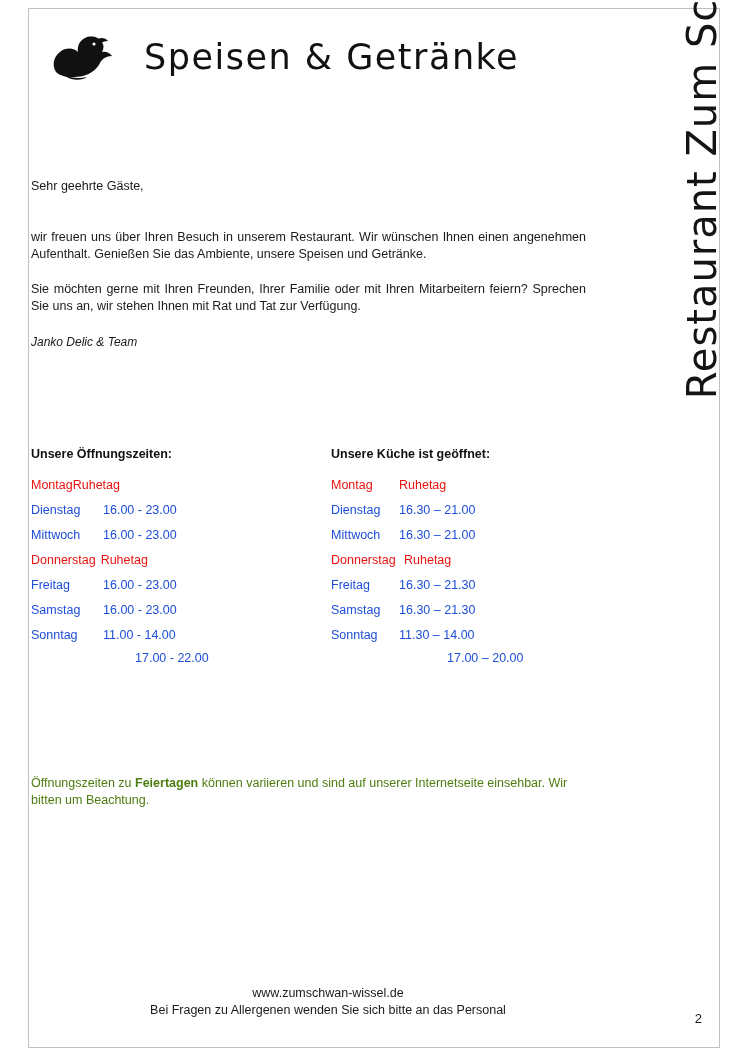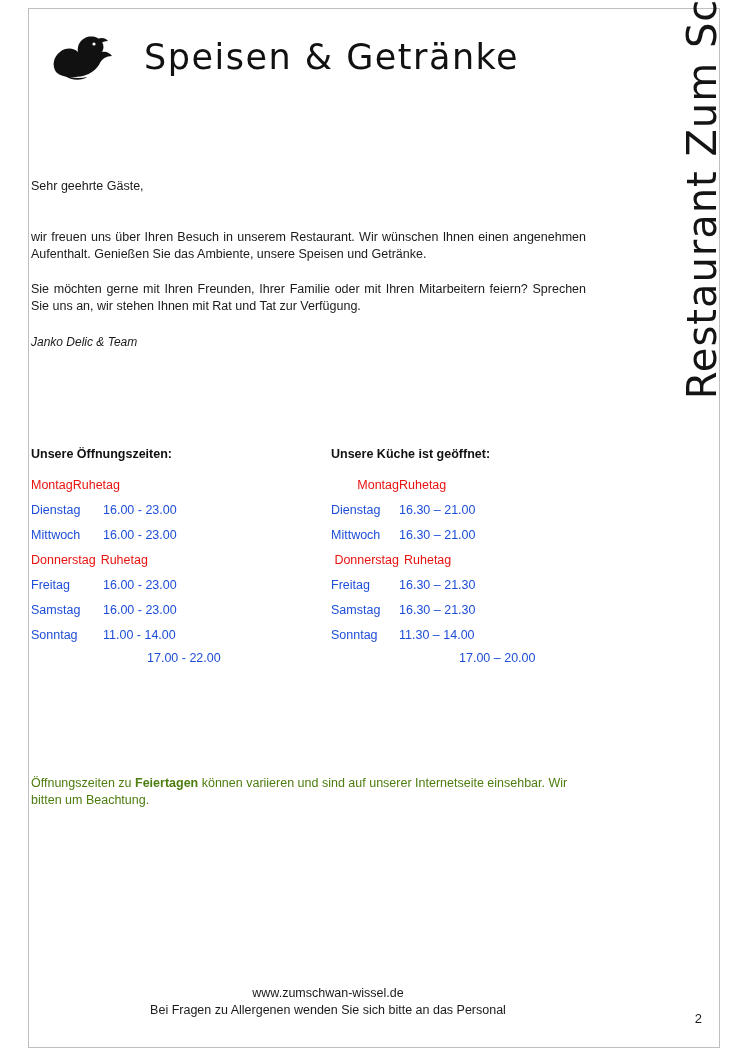--- a/index.html
+++ b/index.html
@@ -136,27 +136,25 @@
   }
   .hours-col.right .hrow .day {
     width: 68px;
   }
   .hrow .time {
     display: inline-block;
     white-space: pre;
   }
   .hrow.closed .day {
     width: auto;
-    text-align: right;
   }
 
   
   .hrow.extra {
     margin-top: -2px;
-    gap: 12px;
   }
   .hrow.extra .day {
     width: 72px;
   }
   .hours-col.right .hrow.extra .day {
     width: 92px;
   }
 
   
   .note {

